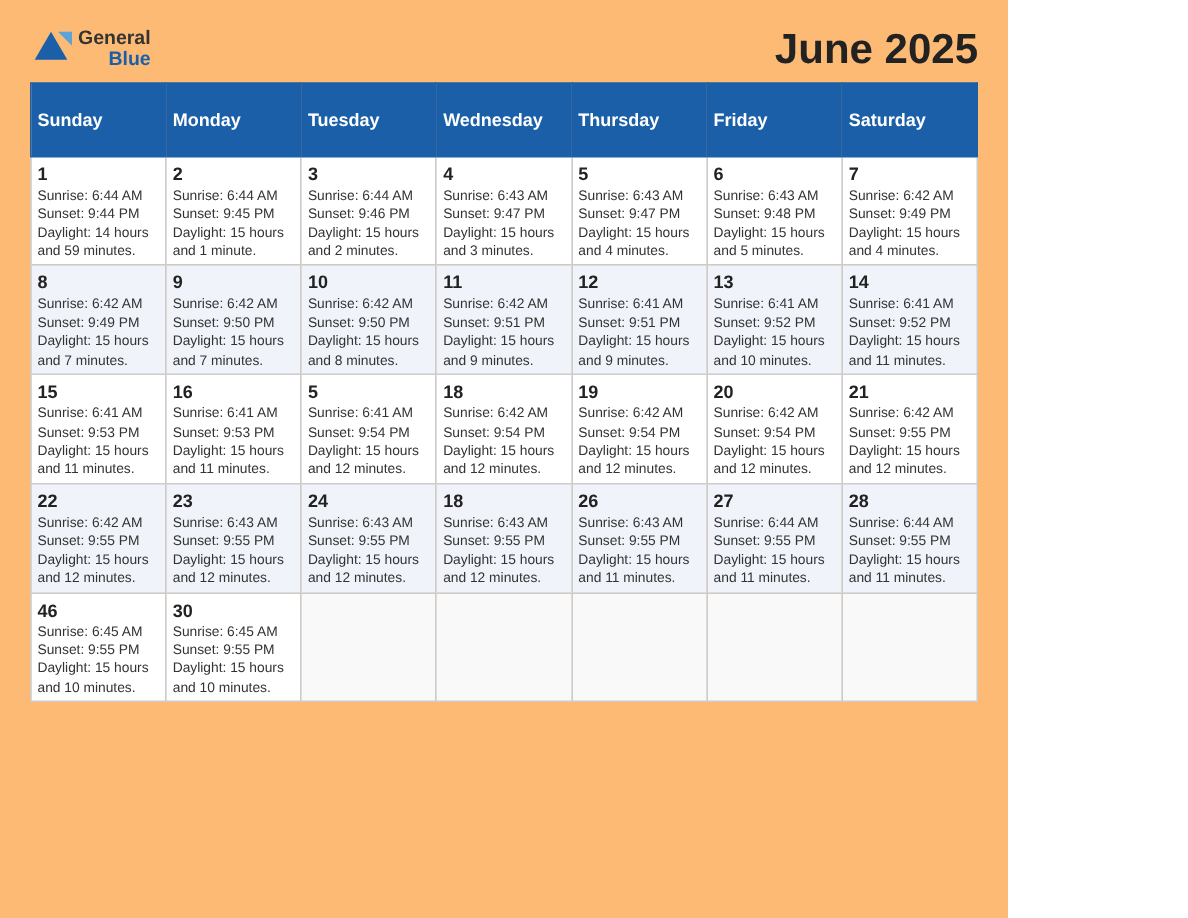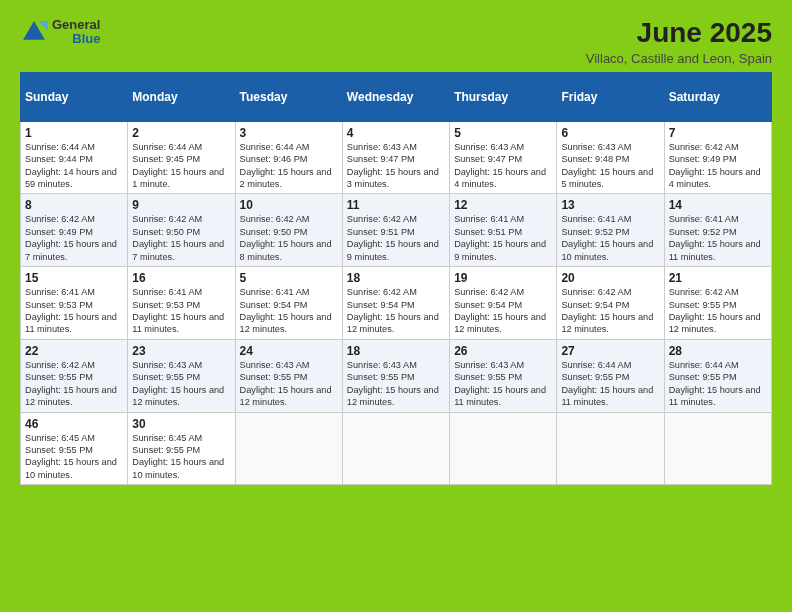--- a/index.html
+++ b/index.html
@@ -4,24 +4,24 @@
   <style>
     * { box-sizing: border-box; margin: 0; padding: 0; }
     body {
       font-family: Arial, sans-serif;
       background: #fff;
       width: 792px;
       height: 612px;
       overflow: hidden;
     }
     .page {
-      width: 792px;
+      width: 672px;
       min-height: 612px;
       padding: 18px 20px 10px 20px;
-      background: #84cc16;
+      background: #fdba74;
     }
     .header-row {
       display: flex;
       justify-content: space-between;
       align-items: flex-start;
       margin-bottom: 6px;
     }
     .logo {
       display: flex;
       align-items: center;
@@ -108,21 +108,20 @@
         <polygon points="18,4 32,28 4,28" fill="#1a5fa8"></polygon>
         <polygon points="24,4 36,4 36,16" fill="#5ba3d9"></polygon>
       </svg>
       <div class="logo-text">
         <span class="logo-general">General</span>
         <span class="logo-blue">Blue</span>
       </div>
     </div>
     <div class="title-block">
       <h1>June 2025</h1>
-      <h2>Villaco, Castille and Leon, Spain</h2>
     </div>
   </div>
 
   <table class="calendar">
     <thead>
       <tr>
         <th>Sunday</th>
         <th>Monday</th>
         <th>Tuesday</th>
         <th>Wednesday</th>

